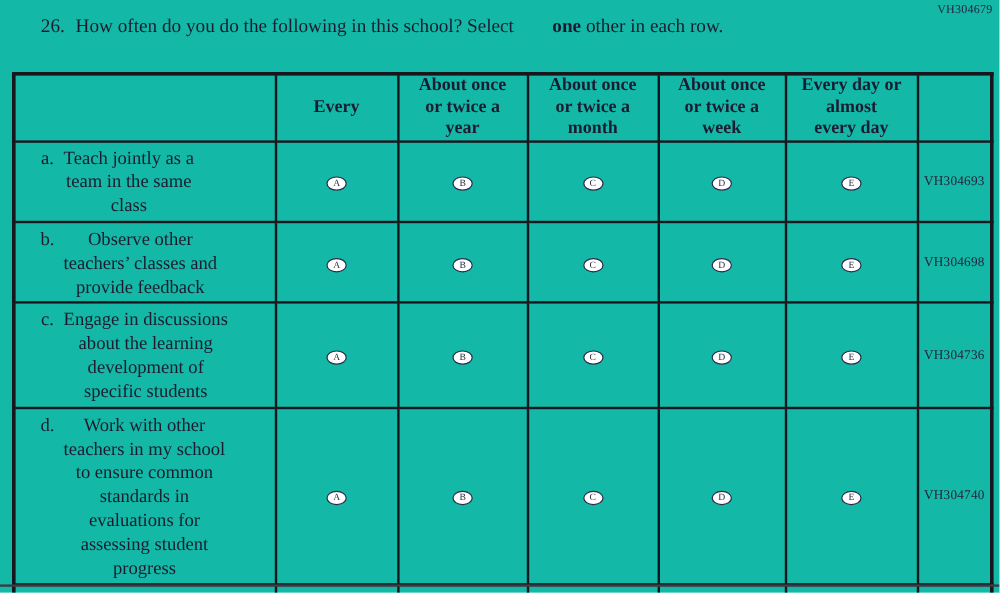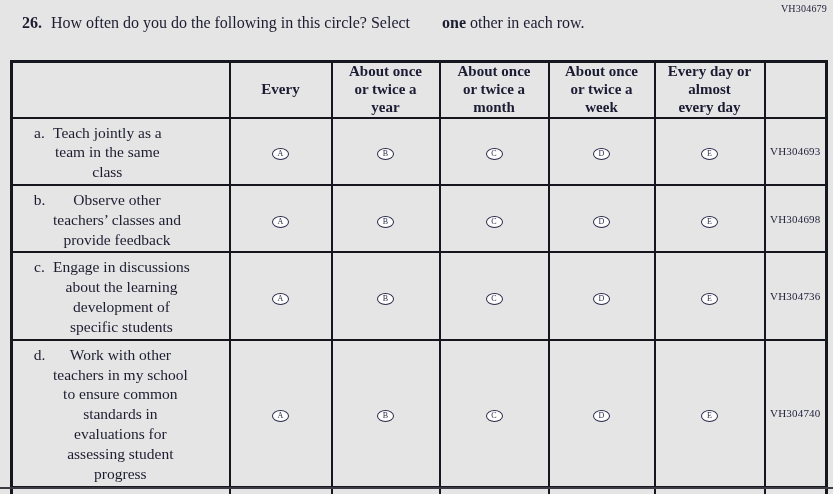--- a/index.html
+++ b/index.html
@@ -1,41 +1,41 @@
 <!DOCTYPE html>
 <html><head>
 <meta charset="utf-8">
 <style>
   * { margin: 0; padding: 0; box-sizing: border-box; }
   html, body { background: #ffffff; }
   .page {
     position: relative;
     width: 833px;
     height: 494px;
-    background: #e5e5e5;
+    background: #14b8a6;
     overflow: hidden;
     font-family: "Liberation Serif", "DejaVu Serif", serif;
     color: #1c1c30;
   }
   .top-code {
     position: absolute;
     top: 3px;
     right: 6px;
     font-size: 10px;
     letter-spacing: 0.2px;
     color: #23233d;
   }
   .question {
     position: absolute;
     left: 22px;
     top: 14px;
     font-size: 16px;
     white-space: nowrap;
   }
-  .qnum { font-weight: bold; margin-right: 9px; }
+  .qnum { font-weight: normal; margin-right: 9px; margin-left: 12px; }
   .qtext b { font-weight: bold; margin-left: 28px; }
   table.grid {
     position: absolute;
     left: 10px;
     top: 60px;
     width: 815px;
     table-layout: fixed;
     border-collapse: collapse;
     border: 3px solid #16161e;
     border-bottom: none;
@@ -102,21 +102,21 @@
   }
 </style>
 </head>
 <body>
 
 <div class="page">
 
   <div class="top-code">VH304679</div>
 
   <div class="question">
-    <span class="qnum">26.</span><span class="qtext"><span>How often do you do the following in this circle? Select </span><b>one</b><span> other in each row.</span></span>
+    <span class="qnum">26.</span><span class="qtext"><span>How often do you do the following in this school? Select </span><b>one</b><span> other in each row.</span></span>
   </div>
 
   <table class="grid">
     <colgroup>
       <col style="width:218px">
         <col style="width:102px">
         <col style="width:108px">
         <col style="width:109px">
         <col style="width:106px">
         <col style="width:110px">

